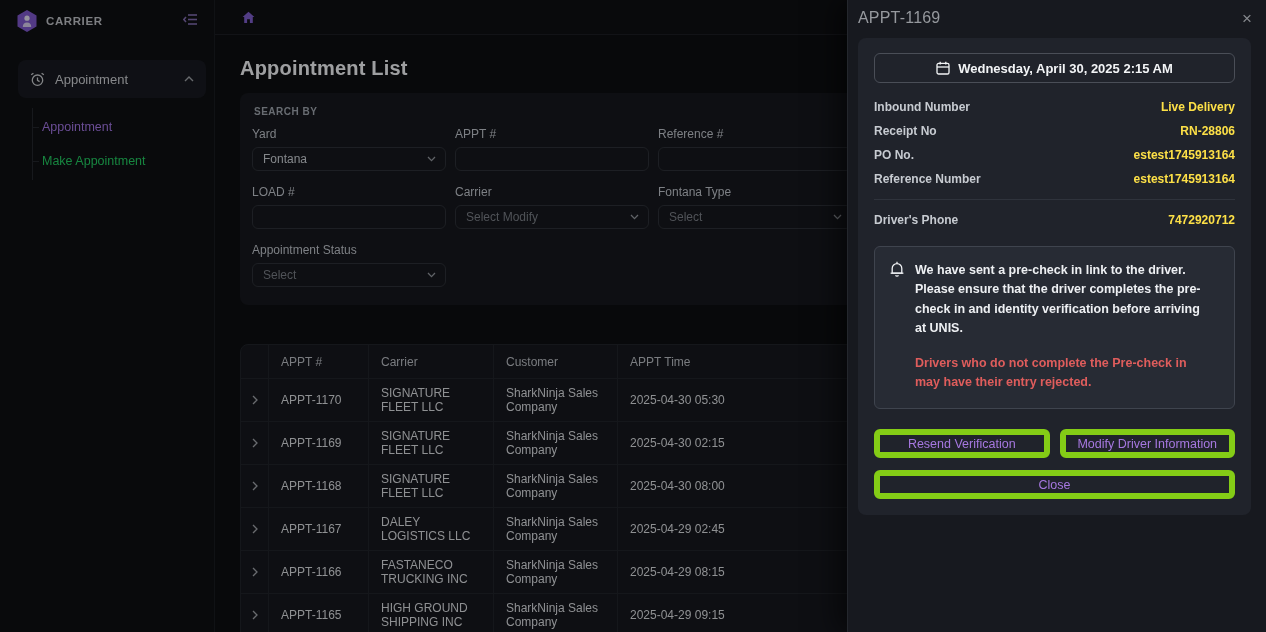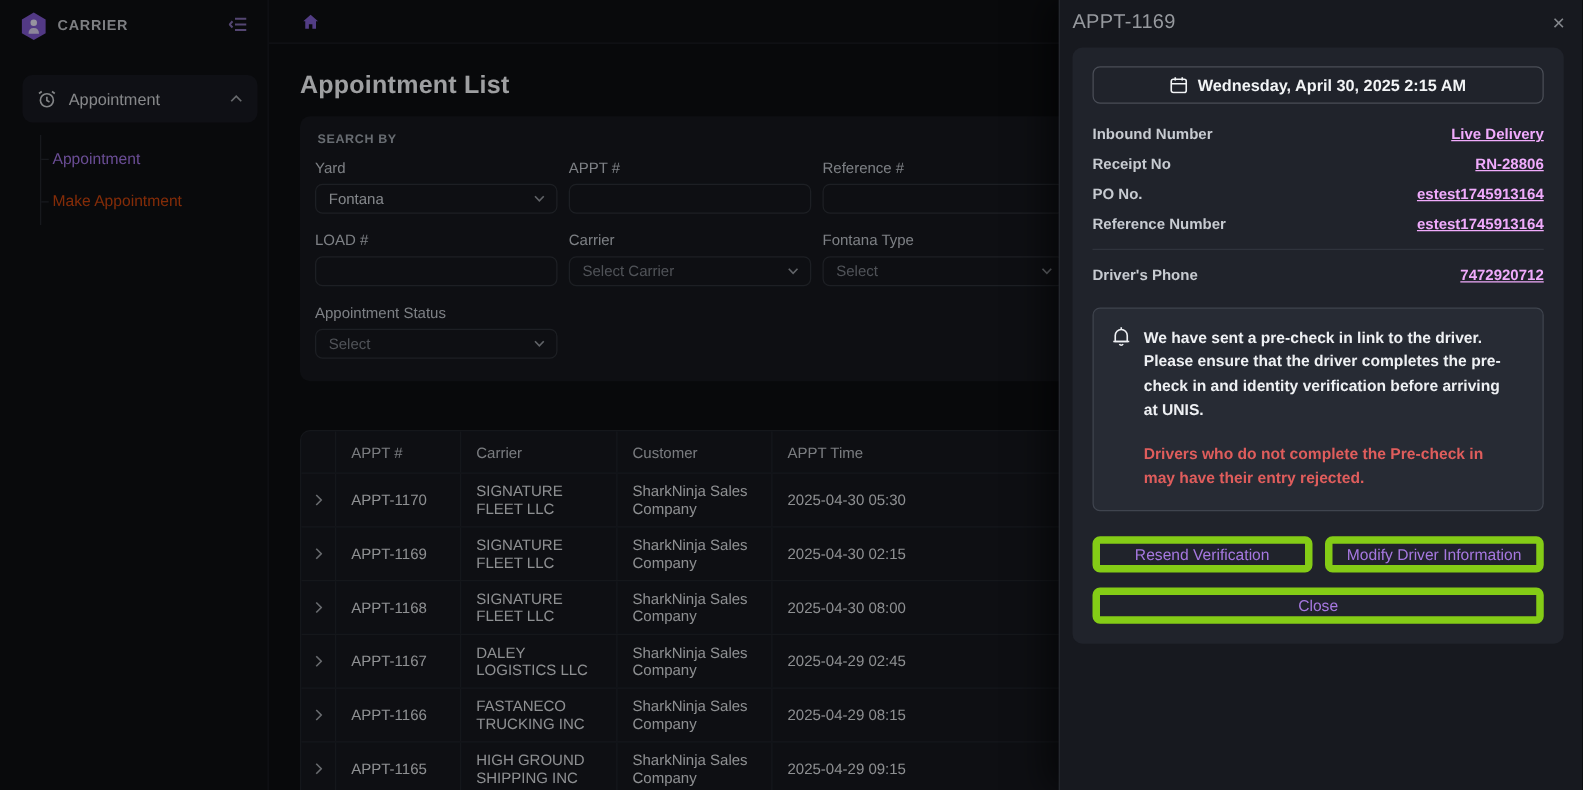--- a/index.html
+++ b/index.html
@@ -12,21 +12,21 @@
 
   
   .sidebar { position:absolute; left:0; top:0; width:215px; height:632px; background:#0e0f13; border-right:1px solid #191b20; z-index:1; }
   .brand-row { display:flex; align-items:center; gap:8px; padding:9px 14px 9px 16px; position:relative; }
   .brand-text { font-size:11.5px; font-weight:bold; letter-spacing:.6px; color:#b9bbc0; }
   .fold-btn { position:absolute; right:16px; top:13px; cursor:pointer; }
   .menu { margin-top:18px;padding-left:10px; }
   .menu-parent { margin:0 8px; height:38px; background:#17191f; border-radius:8px; display:flex; align-items:center; gap:10px; padding:0 12px; cursor:pointer; }
   .menu-parent-label { font-size:13px; color:#c6c8cc; flex:1; }
   .submenu { margin:10px 0 0 22px; border-left:1px solid #23262c; padding:2px 0; }
-  .submenu-item { position:relative; padding:10px 0 10px 9px; font-size:12.5px; color:#c2410c; cursor:pointer; }
+  .submenu-item { position:relative; padding:10px 0 10px 9px; font-size:12.5px; color:#22c55e; cursor:pointer; }
   .submenu-item::before { content:""; position:absolute; left:0; top:50%; width:6px; height:1px; background:#23262c; }
   .submenu-item.active { color:#9d72dc; }
 
   
   .main { position:absolute; left:215px; top:0; right:0; bottom:0; background:#0d0e11; }
   .topbar { height:35px; background:#0e0f13; border-bottom:1px solid #1b1d23; display:flex; align-items:center; padding:0 27px; }
   .content { padding:0 25px; }
   .page-title { margin-top:22px; font-size:20px; font-weight:600; color:#e9ebee; letter-spacing:.2px; }
 
   .search-panel { margin-top:13px; width:1001px; background:#15171c; border-radius:8px; padding:13px 16px 18px 12px; }
@@ -60,21 +60,21 @@
   .drawer-head { height:36px; display:flex; align-items:center; justify-content:space-between; padding:0 14px 0 10px; }
   .drawer-title { font-size:16px; font-weight:500; color:#96999e; letter-spacing:.2px; }
   .close-x { font-size:17px; color:#85888d; cursor:pointer; line-height:1; }
   .drawer-card { margin:2px 15px 0 10px; background:#20232b; border-radius:8px; padding:15px 16px 16px 16px; }
 
   .date-btn { height:30px; border:1px solid #4a4e57; border-radius:6px; display:flex; align-items:center; justify-content:center; gap:8px; cursor:pointer; margin-bottom:12px; }
   .date-text { font-size:13px; font-weight:bold; color:#f2f4f6; }
 
   .detail-row { display:flex; justify-content:space-between; align-items:center; padding:5px 0; min-height:24px; }
   .detail-label { font-size:12px; font-weight:600; color:#c7cbd1; }
-  .detail-value { font-size:12px; font-weight:bold; color:#f0abfc;text-decoration:underline; }
+  .detail-value { font-size:12px; font-weight:bold; color:#fde047; }
   .card-divider { height:1px; background:#2f333c; margin:8px 0; }
 
   .notice-box { margin-top:14px; background:#272b34; border:1px solid #3f444e; border-radius:6px; padding:14px 30px 16px 14px; display:flex; gap:10px; }
   .notice-texts { flex:1; }
   .notice-text { font-size:12.5px; line-height:1.55; font-weight:600; color:#eef0f3; }
   .notice-warning { margin-top:15px; font-size:12.5px; line-height:1.55; font-weight:600; color:#df5d5c; }
 
   .btn-row { margin-top:20px; display:flex; gap:10px; }
   .ghost-btn { flex:1; height:29px; background:transparent; border:6px solid #84cc16; border-radius:6px; color:#a678e0; font-size:12.5px; font-weight:normal; font-family:"Liberation Sans", sans-serif; cursor:pointer; display:flex; align-items:center; justify-content:center; }
   .close-btn { margin-top:12px; width:100%; }
@@ -167,21 +167,21 @@
 
         <div>
           <div class="field-label">LOAD #</div>
           <div class="inp">
             <input value="" style="">
           </div>
         </div>
         <div>
           <div class="field-label">Carrier</div>
           <div class="sel">
-            <span class="sel-placeholder">Select Carrier</span>
+            <span class="sel-placeholder">Select Modify</span>
             <span class="chev">
               <svg width="9" height="6" viewBox="0 0 9 6" fill="none" stroke="#8f939a" stroke-width="1.3">
                   <polyline points="1,1 4.5,4.6 8,1"></polyline>
                 </svg>
             </span>
           </div>
         </div>
         <div>
           <div class="field-label">Fontana Type</div>
           <div class="sel">

